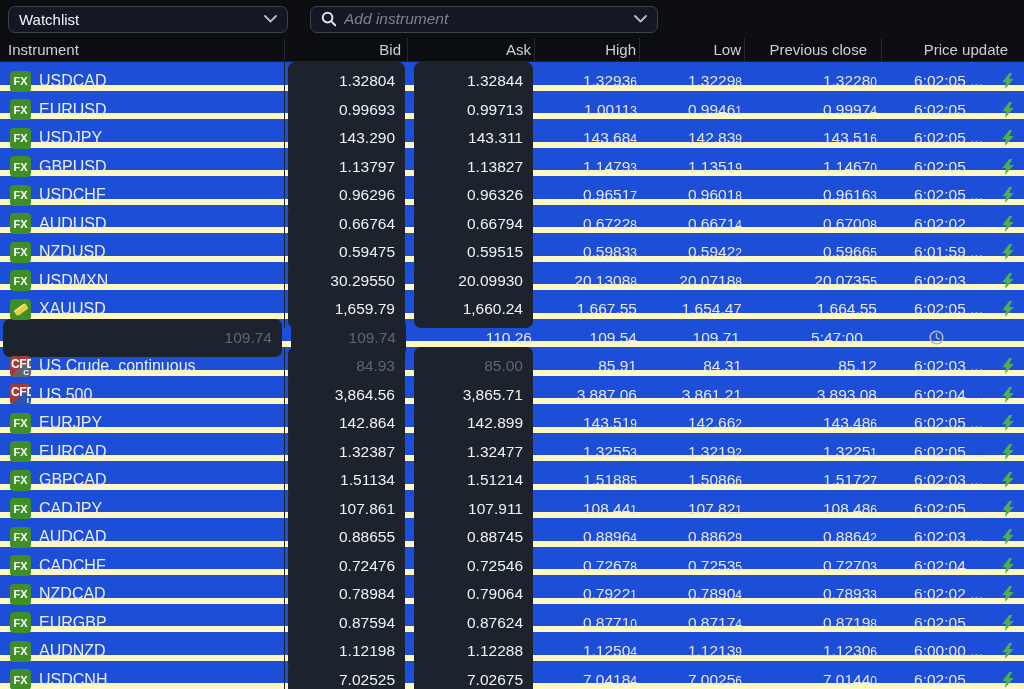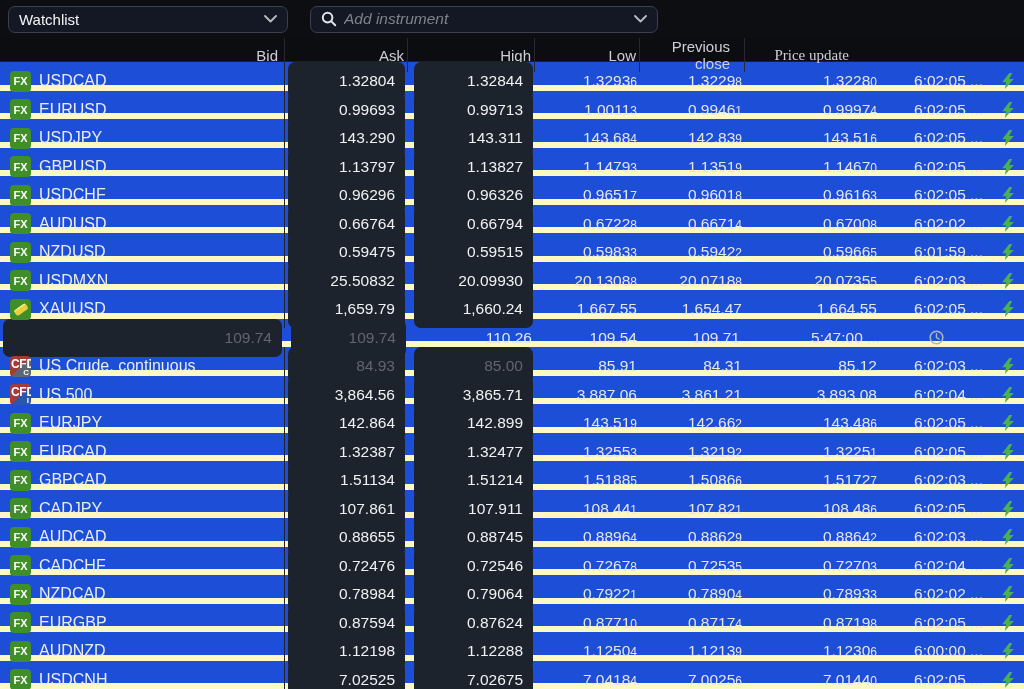--- a/index.html
+++ b/index.html
@@ -39,21 +39,21 @@
   .hcell {
     font-size:15px; color:#ccd0d5; text-align:right; height:100%;
     display:flex; align-items:center; justify-content:flex-end;
     border-right:1px solid #26292f; cursor:pointer;
   }
   .hcell.first { justify-content:flex-start; padding-left:8px; }
   .hcell.bid  { padding-right:6px; }
   .hcell.ask  { padding-right:3px; }
   .hcell.high, .hcell.low { padding-right:3px; }
   .hcell.prev { padding-right:14px; }
-  .hcell.last { padding-right:33px; border-right:none;font-family:Liberation Serif, serif; }
+  .hcell.last { padding-right:16px; border-right:none; }
 
   
   .row {
     display:grid; grid-template-columns:285px 123px 127px 105px 105px 137px 103px 39px;
     height:28.5px; align-items:center; background:#1d4ed8;
     border-bottom:6px solid #fef9c3; cursor:pointer;
   }
   .cell-instrument {
     display:flex; align-items:center; gap:8px; padding-left:10px;
     height:100%; border-right:1px solid #1f2228;
@@ -115,20 +115,21 @@
     <input class="add-input" type="text" placeholder="Add instrument" style="">
     <span class="chevron">
       <svg width="13" height="8" viewBox="0 0 13 8">
           <path d="M1 1l5.5 5.5L12 1" fill="none" stroke="#b9bdc3" stroke-width="1.8" stroke-linecap="round" stroke-linejoin="round"></path>
         </svg>
     </span>
   </div>
 </div>
 
 <div class="header-row">
+  <div class="hcell first">Instrument</div>
   <div class="hcell bid">Bid</div>
   <div class="hcell ask">Ask</div>
   <div class="hcell high">High</div>
   <div class="hcell low">Low</div>
   <div class="hcell prev">Previous close</div>
   <div class="hcell last">Price update</div>
 </div>
 
 <div id="tbody">
     <div class="row">
@@ -262,21 +263,21 @@
             <path d="M8.3 0 1.2 9.2h3.9L3.9 16 12.8 5.9H8.2L11.2 0Z" fill="#4caf50"></path>
           </svg>
         </span>
       </div>
   </div>
     <div class="row">
     <div class="cell-instrument">
       <span class="badge badge-fx">FX</span>
       <span class="iname">USDMXN</span>
     </div>
-    <div class="pill bid">25.50832</div>
+    <div class="pill bid">30.29550</div>
     <div class="pill ask">20.09930</div>
     <div class="num high">20.1308<span class="sd">8</span></div>
     <div class="num low">20.0718<span class="sd">8</span></div>
     <div class="num prev">20.0735<span class="sd">5</span></div>
     <div class="time">6:02:03 ...</div>
     <div class="cell-status">
         <span style="display: flex;">
           <svg width="14" height="16" viewBox="0 0 14 16">
             <path d="M8.3 0 1.2 9.2h3.9L3.9 16 12.8 5.9H8.2L11.2 0Z" fill="#4caf50"></path>
           </svg>

